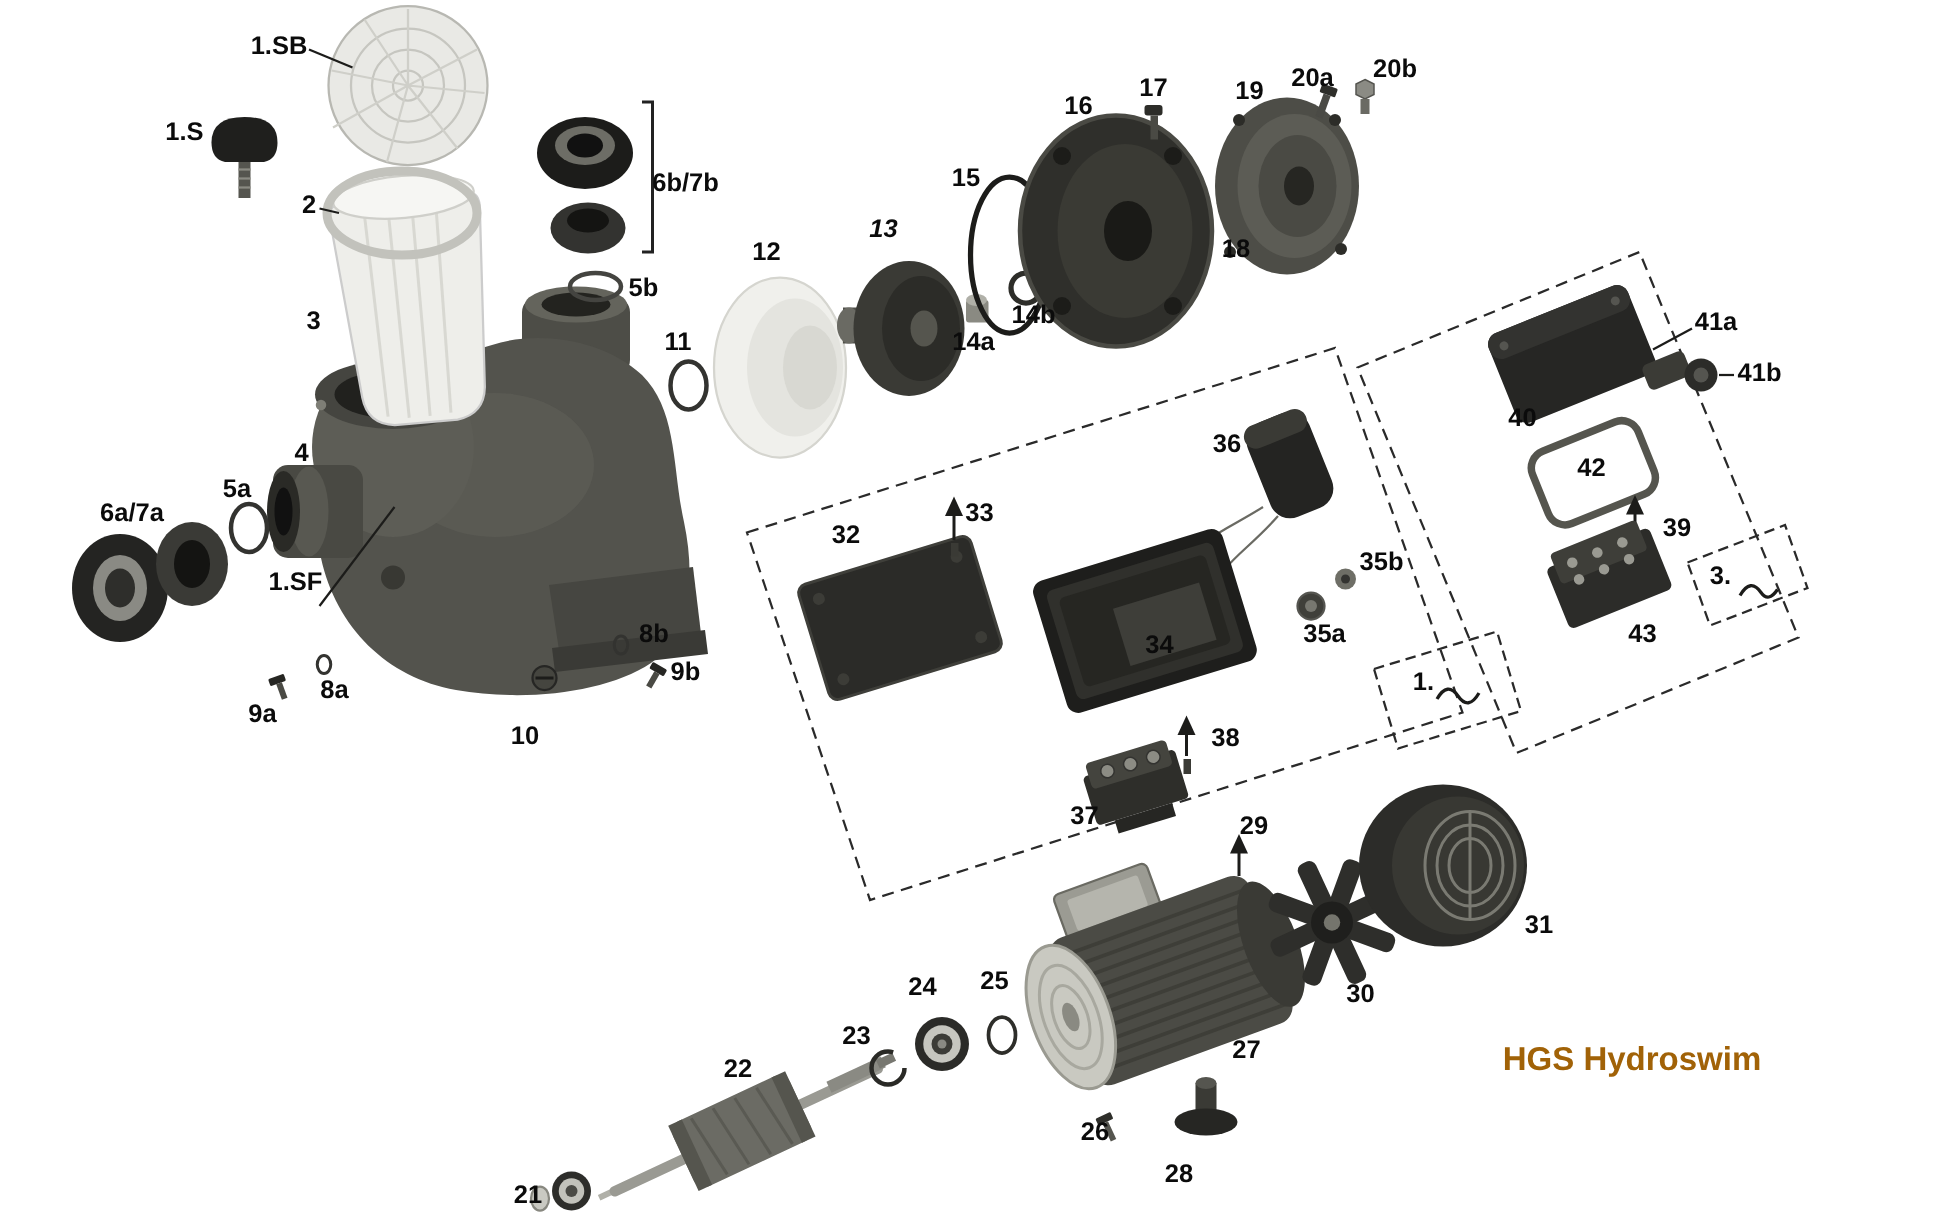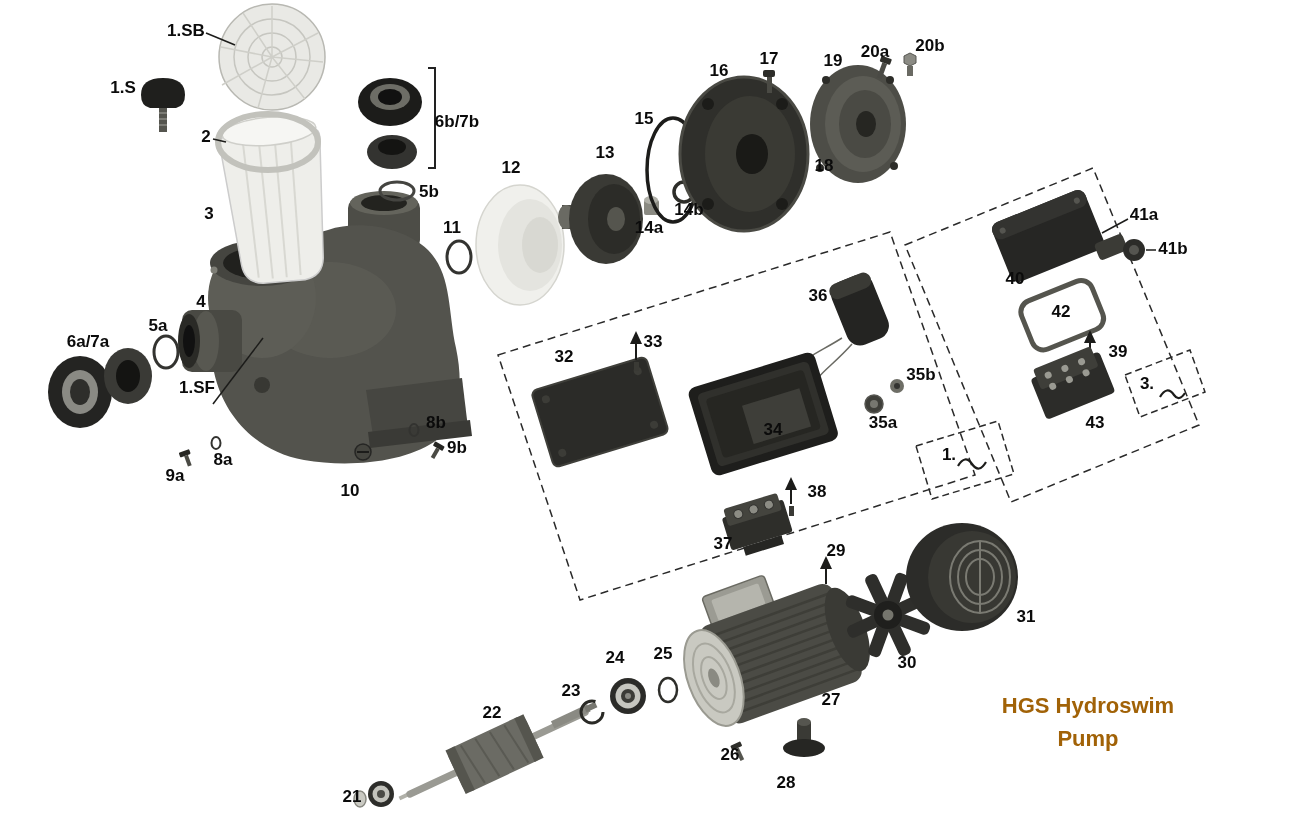--- a/index.html
+++ b/index.html
@@ -380,21 +380,21 @@
 
   </svg>
 
   <div class="labels-layer" id="labels">
       <span class="part-label" style="left: 186px; top: 31px;">1.SB</span>
       <span class="part-label" style="left: 123px; top: 88px;">1.S</span>
       <span class="part-label" style="left: 206px; top: 137px;">2</span>
       <span class="part-label" style="left: 457px; top: 122px;">6b/7b</span>
       <span class="part-label" style="left: 429px; top: 192px;">5b</span>
       <span class="part-label" style="left: 511px; top: 168px;">12</span>
-      <span class="part-label" style="left: 605px; top: 153px;">13</span>
+      <span class="part-label" style="left: 589px; top: 153px; font-style: italic;">13</span>
       <span class="part-label" style="left: 644px; top: 119px;">15</span>
       <span class="part-label" style="left: 719px; top: 71px;">16</span>
       <span class="part-label" style="left: 769px; top: 59px;">17</span>
       <span class="part-label" style="left: 833px; top: 61px;">19</span>
       <span class="part-label" style="left: 875px; top: 52px;">20a</span>
       <span class="part-label" style="left: 930px; top: 46px;">20b</span>
       <span class="part-label" style="left: 824px; top: 166px;">18</span>
       <span class="part-label" style="left: 689px; top: 210px;">14b</span>
       <span class="part-label" style="left: 649px; top: 228px;">14a</span>
       <span class="part-label" style="left: 209px; top: 214px;">3</span>
@@ -432,16 +432,15 @@
       <span class="part-label" style="left: 571px; top: 691px;">23</span>
       <span class="part-label" style="left: 492px; top: 713px;">22</span>
       <span class="part-label" style="left: 831px; top: 700px;">27</span>
       <span class="part-label" style="left: 730px; top: 755px;">26</span>
       <span class="part-label" style="left: 786px; top: 771px; margin-top: 12px;">28</span>
       <span class="part-label" style="left: 352px; top: 797px;">21</span>
     </div>
 
   <div class="diagram-title">
     <div>HGS Hydroswim</div>
-    <div>Pump</div>
   </div>
 
 </div>
 
 </body></html>

